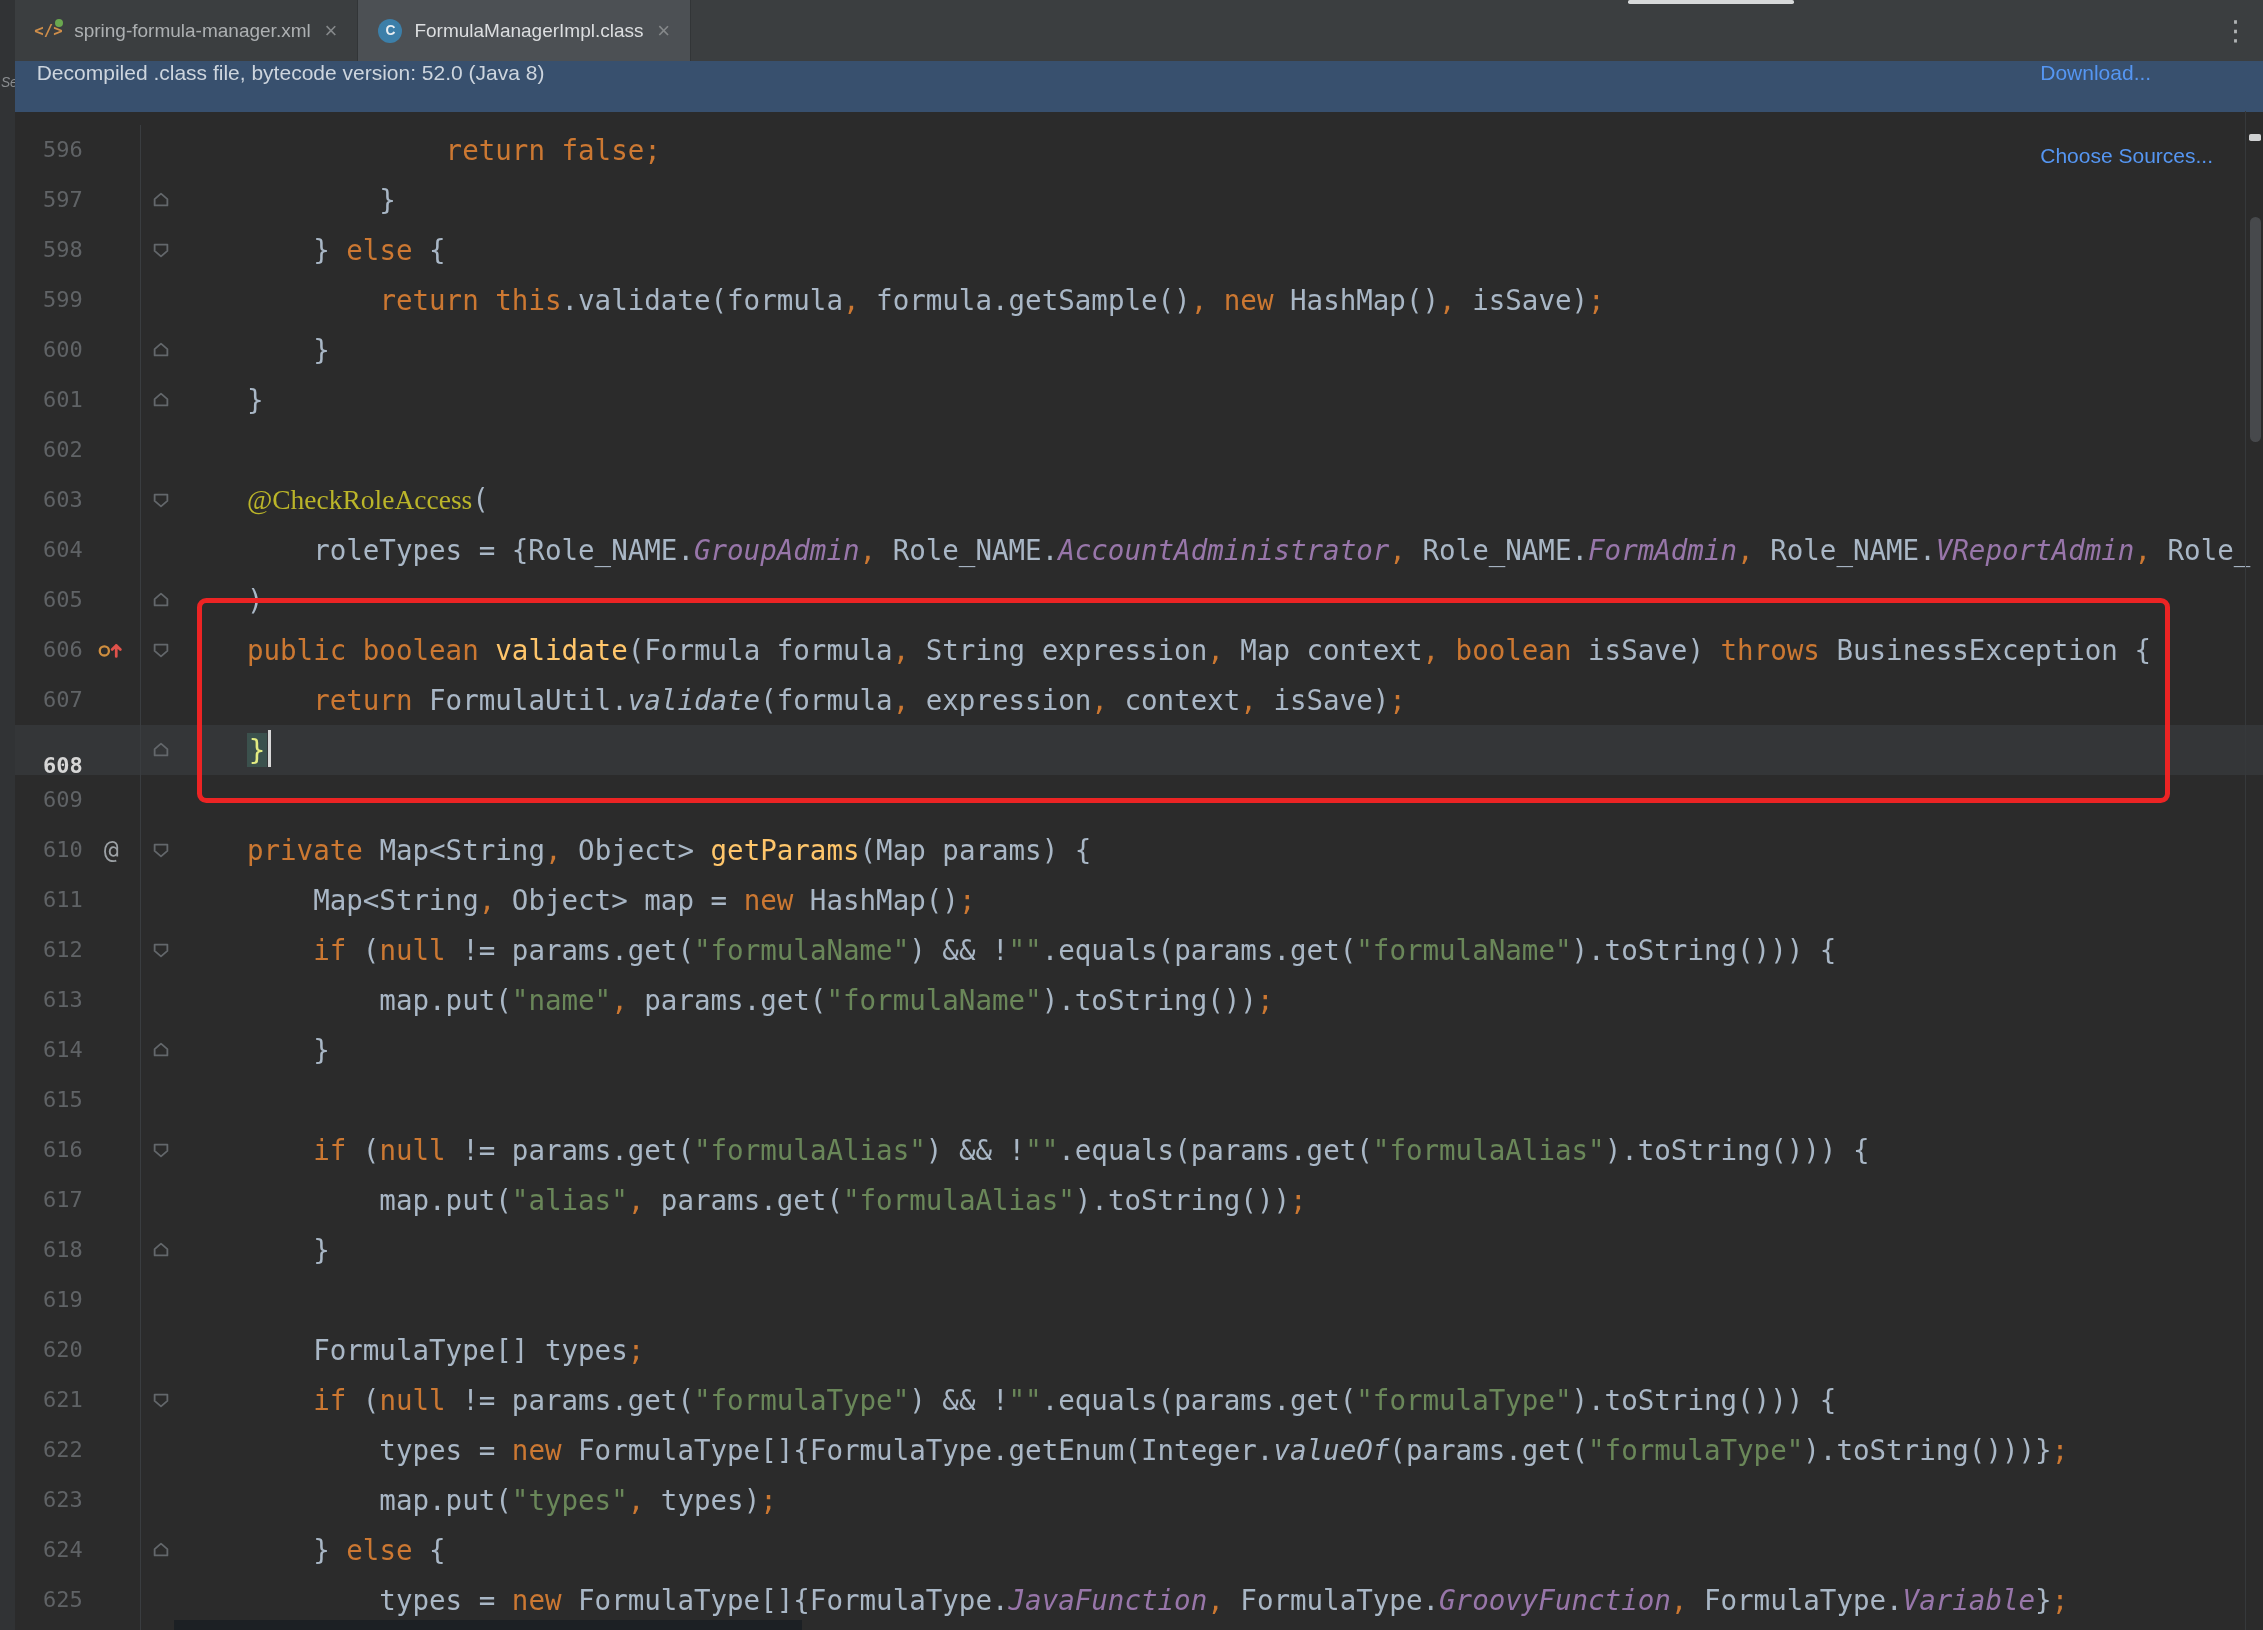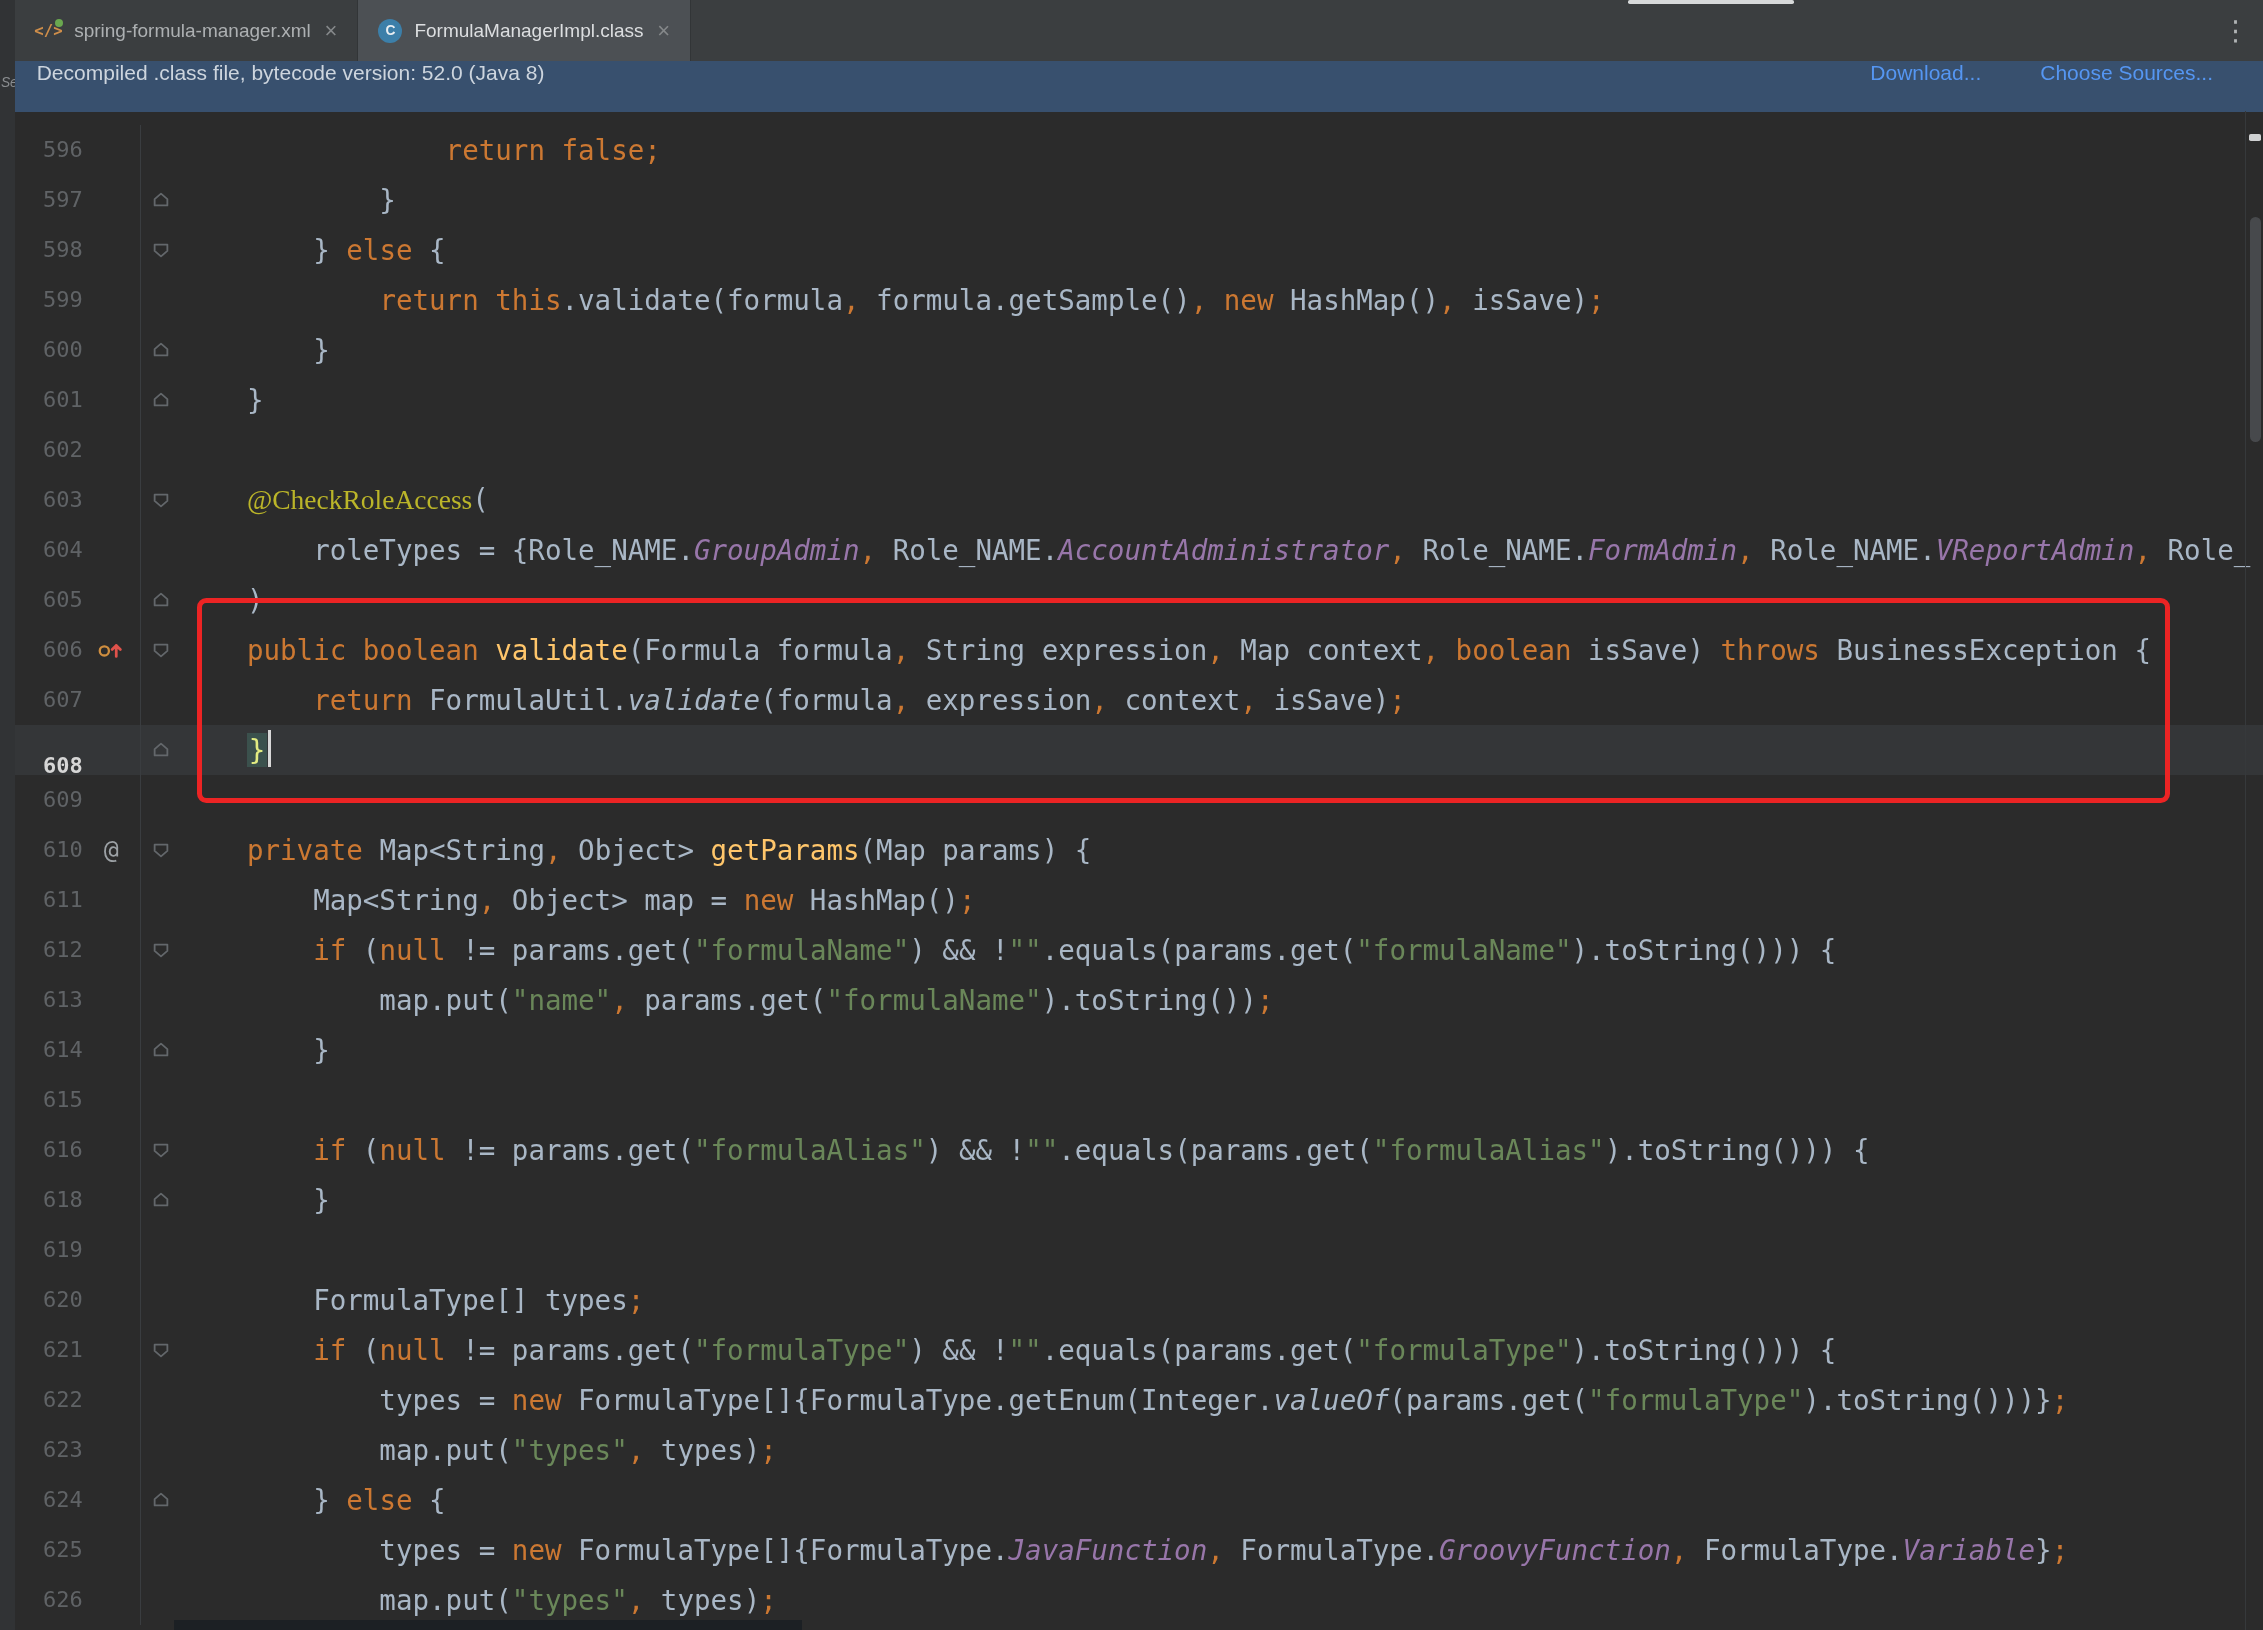--- a/index.html
+++ b/index.html
@@ -20,21 +20,21 @@
   .xmlicon{position:relative;width:27.5px;height:24px;display:inline-flex;align-items:center;justify-content:center;}
   .xmlglyph{color:#cf8e4a;font-weight:bold;font-size:15.6px;font-family:"DejaVu Sans Mono",monospace;}
   .leaf{position:absolute;right:-0.9px;top:0;width:8.3px;height:8.3px;border-radius:50%;background:#6aa84f;}
   .classicon{width:24px;height:24px;border-radius:50%;background:#3c7fa9;color:#e8eef2;font-size:13.8px;font-weight:bold;display:inline-flex;align-items:center;justify-content:center;}
   .more{margin-left:auto;align-self:center;padding:0 14.7px;color:#b0b3b5;font-size:27.5px;cursor:pointer;}
   .top-dash{position:absolute;left:1628px;top:0;width:166px;height:3.7px;background:#d7d9da;border-radius:1.8px;z-index:7;}
 
   
   .banner{position:absolute;left:14.7px;top:61px;right:0;height:51px;background:var(--c-banner-bg,#38506e);display:flex;font-size:21px;color:#cdd5de;z-index:4;}
   .banner-msg{padding-left:22px;flex:1;}
-  .banner-links{display:flex;gap:59px;padding-right:51px;}
+  .banner-links{display:flex;gap:59px;padding-right:51px;flex-direction:column;}
   .banner-links a{color:var(--c-banner-link,#5596f2);cursor:pointer;text-decoration:none;}
 
   
   .editor{position:absolute;left:14.7px;top:111px;right:0;bottom:0;padding-top:13.8px;overflow:hidden;
     font-family:"DejaVu Sans Mono","Liberation Mono",monospace;}
   .row{height:50px;display:flex;align-items:center;}
   .row.current{background:var(--c-current-line-bg,#343638);}
   .lnum{width:68px;text-align:right;font-size:22px;color:var(--c-line-number,#606366);flex:none;}
   .row.current .lnum{color:#d6d6d6;font-weight:bold;margin-top:32px;}
   .gcell{width:57px;flex:none;display:flex;justify-content:center;align-items:center;height:100%;}
@@ -270,20 +270,26 @@
         <span class="lnum">616</span>
         <span class="gcell"></span>
         <span class="fcell">
           <svg width="20" height="20" viewBox="0 0 22 22">
             <polygon points="4,5 18,5 18,12 11,18 4,12" fill="none" stroke="#63676b" stroke-width="2" stroke-linejoin="round"></polygon>
           </svg>
         </span>
         <span class="codecell"><span class="tok-p">        </span><span class="tok-k">if</span><span class="tok-p"> (</span><span class="tok-k">null</span><span class="tok-p"> != params.get(</span><span class="tok-s">"formulaAlias"</span><span class="tok-p">) &amp;&amp; !</span><span class="tok-s">""</span><span class="tok-p">.equals(params.get(</span><span class="tok-s">"formulaAlias"</span><span class="tok-p">).toString())) {</span></span>
       </div>
       <div class="row">
+        <span class="lnum">617</span>
+        <span class="gcell"></span>
+        <span class="fcell"></span>
+        <span class="codecell"><span class="tok-p">            map.put(</span><span class="tok-s">"alias"</span><span class="tok-k">,</span><span class="tok-p"> params.get(</span><span class="tok-s">"formulaAlias"</span><span class="tok-p">).toString())</span><span class="tok-k">;</span></span>
+      </div>
+      <div class="row">
         <span class="lnum">618</span>
         <span class="gcell"></span>
         <span class="fcell">
           <svg width="20" height="20" viewBox="0 0 22 22">
             <polygon points="4,17 4,10 11,4 18,10 18,17" fill="none" stroke="#63676b" stroke-width="2" stroke-linejoin="round"></polygon>
           </svg>
         </span>
         <span class="codecell"><span class="tok-p">        }</span></span>
       </div>
       <div class="row">

